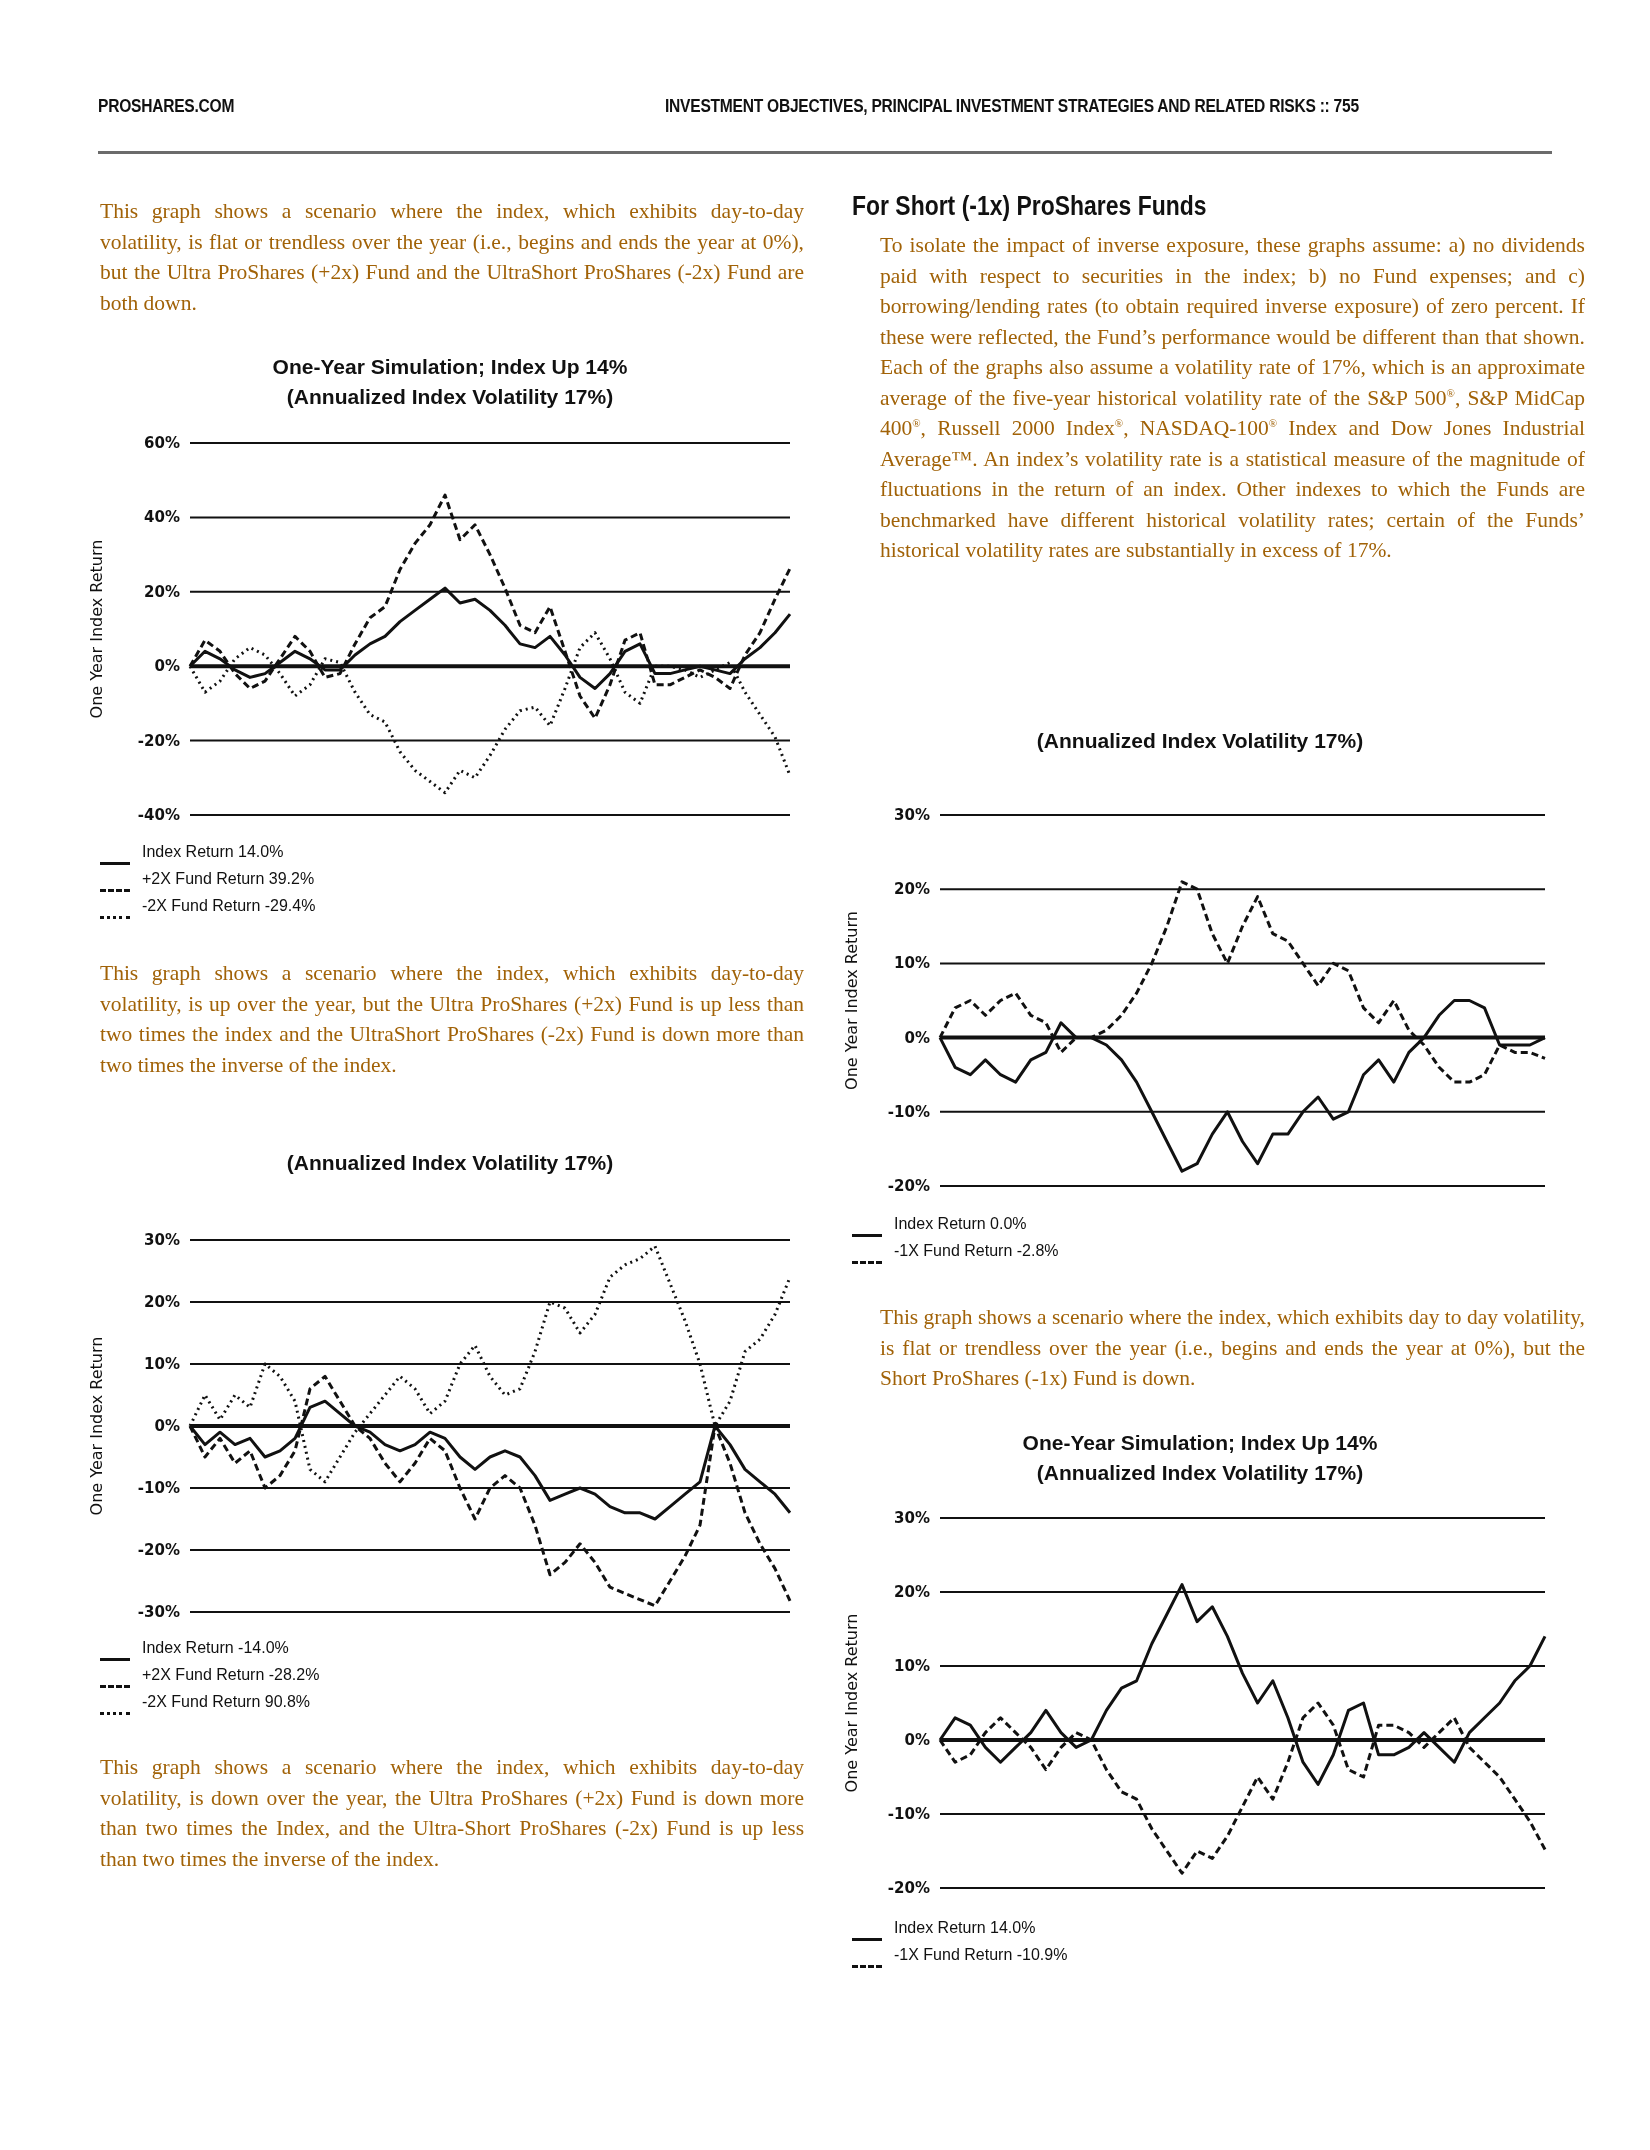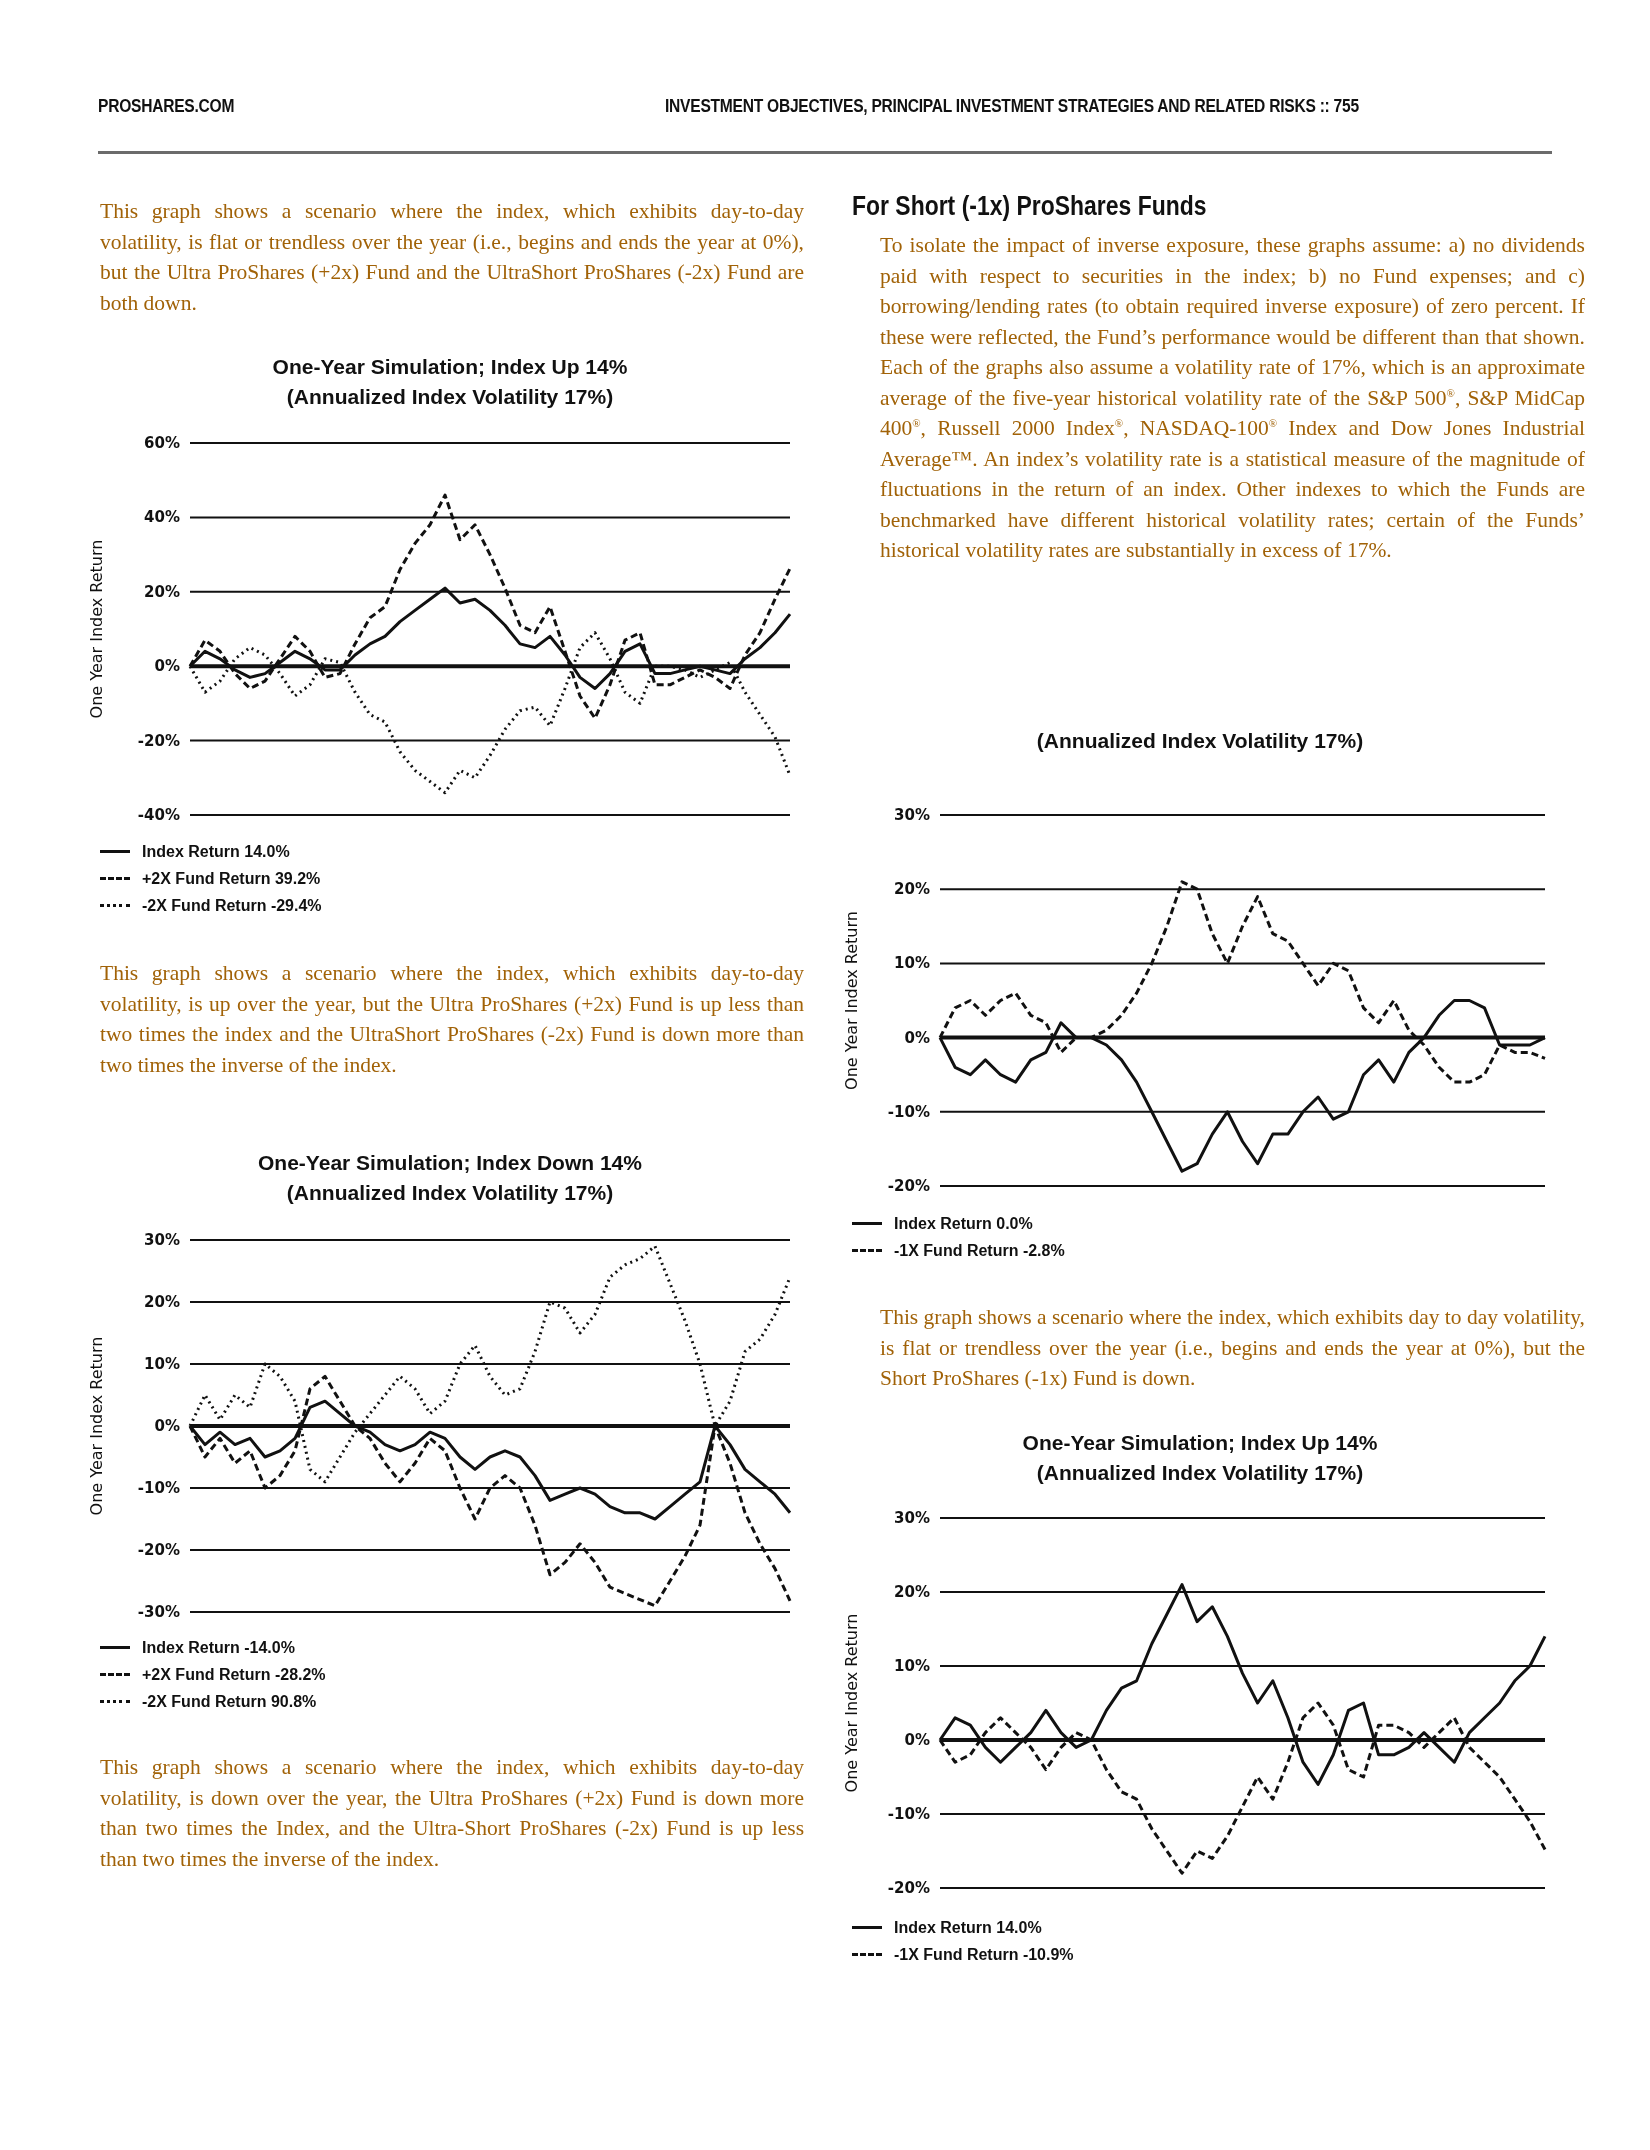--- a/index.html
+++ b/index.html
@@ -22,21 +22,21 @@
     font-size: 27px; transform: scaleX(0.85); transform-origin: left top;
   }
   .chart-title {
     position: absolute; font-family: "Liberation Sans", sans-serif; font-weight: bold; font-size: 21px;
     text-align: center; line-height: 30px;
   }
   .chart-svg { position: absolute; overflow: visible; }
   .tick { font-family: "DejaVu Sans", sans-serif; font-size: 15px; font-weight: bold; fill: #111; }
   .ylabel { font-family: "DejaVu Sans", sans-serif; font-size: 16px; fill: #111; }
   .legend { position: absolute; font-family: "Liberation Sans", sans-serif; font-size: 16px; line-height: 27px; }
-  .legend-row { display: flex; align-items: center; height: 27px; font-weight: bold; }
+  .legend-row { display: flex; align-items: flex-end; height: 27px; }
   .swatch { width: 30px; height: 0; margin-right: 12px; }
   .swatch.solid { border-top: 3px solid #111; }
   .swatch.dash { border-top: 3px dashed #111; }
   .swatch.dot { border-top: 3px dotted #111; }
   sup { font-size: 11px; line-height: 0; }
 </style>
 </head>
 <body>
 
 <div class="hdr-left">PROSHARES.COM</div>
@@ -78,21 +78,20 @@
     </div>
   <div class="legend-row">
       <span class="swatch dot"></span>
       <span>-2X Fund Return -29.4%</span>
     </div>
 </div>
 
 <div class="para l" style="top:958px;">This graph shows a scenario where the index, which exhibits day-to-day volatility, is up over the year, but the Ultra ProShares (+2x) Fund is up less than two times the index and the UltraShort ProShares (-2x) Fund is down more than two times the inverse of the index.</div>
 
 <div class="chart-title" style="left:150px; width:600px; top:1148px;">
-  <div>One-Year Simulation; Index Down 14%</div>
   <div>(Annualized Index Volatility 17%)</div>
 </div>
 <svg class="chart-svg" id="chart1" style="left:90px; top:1220px;" width="720" height="410">
     <text x="0" y="0" class="ylabel" text-anchor="middle" transform="translate(12,206) rotate(-90)">One Year Index Return</text>
     <line x1="100" x2="700" y1="20" y2="20" stroke="#111" stroke-width="2"></line>
     <text x="90" y="25" class="tick" text-anchor="end">30%</text>
     <line x1="100" x2="700" y1="82" y2="82" stroke="#111" stroke-width="2"></line>
     <text x="90" y="87" class="tick" text-anchor="end">20%</text>
     <line x1="100" x2="700" y1="144" y2="144" stroke="#111" stroke-width="2"></line>
     <text x="90" y="149" class="tick" text-anchor="end">10%</text>

